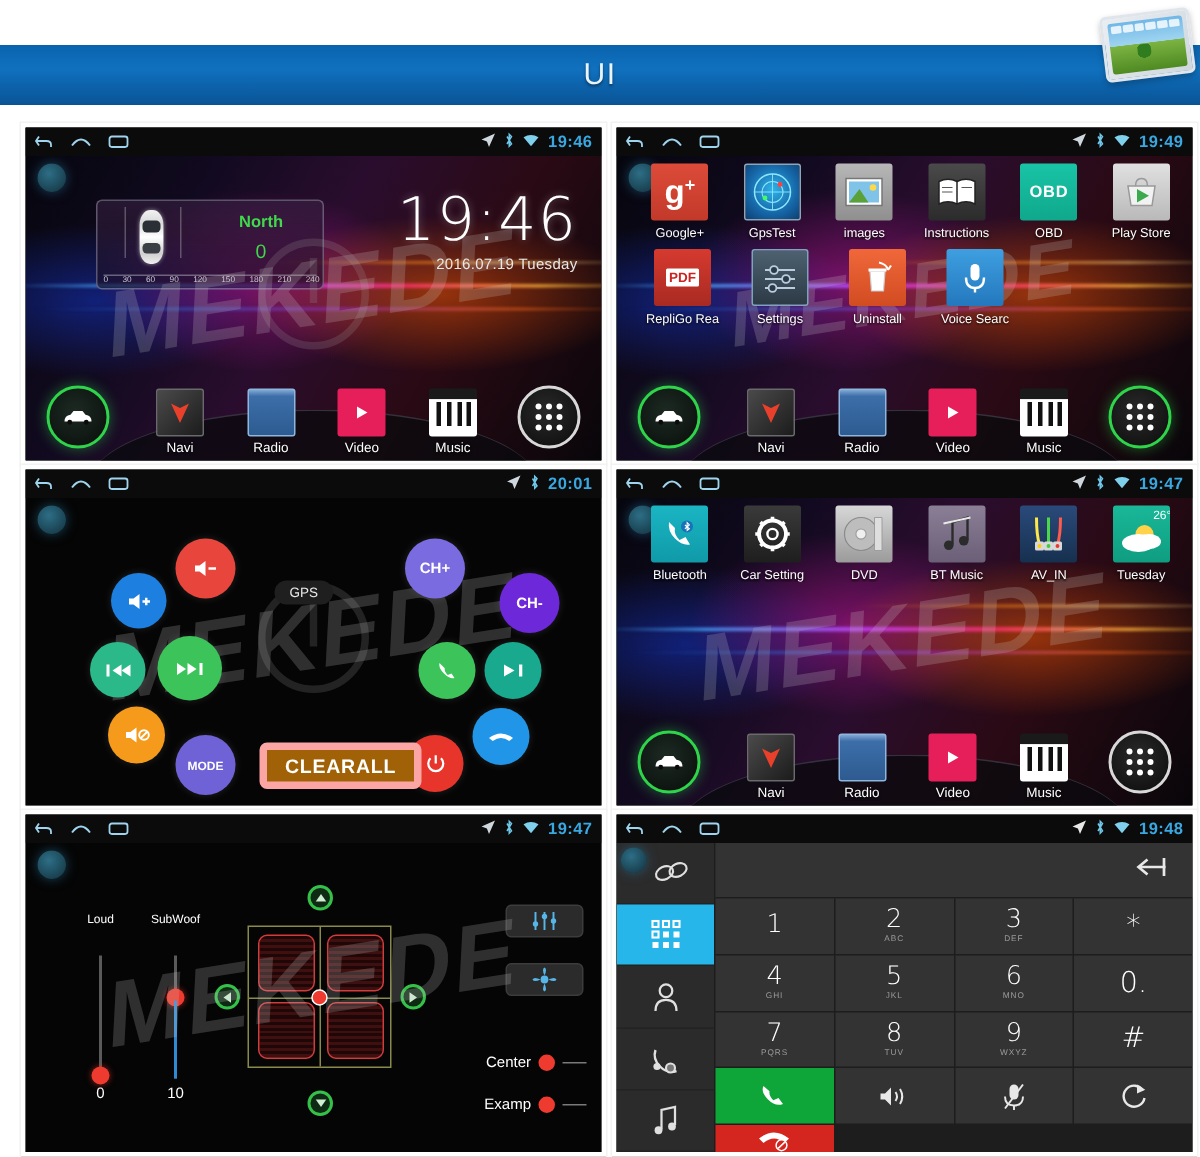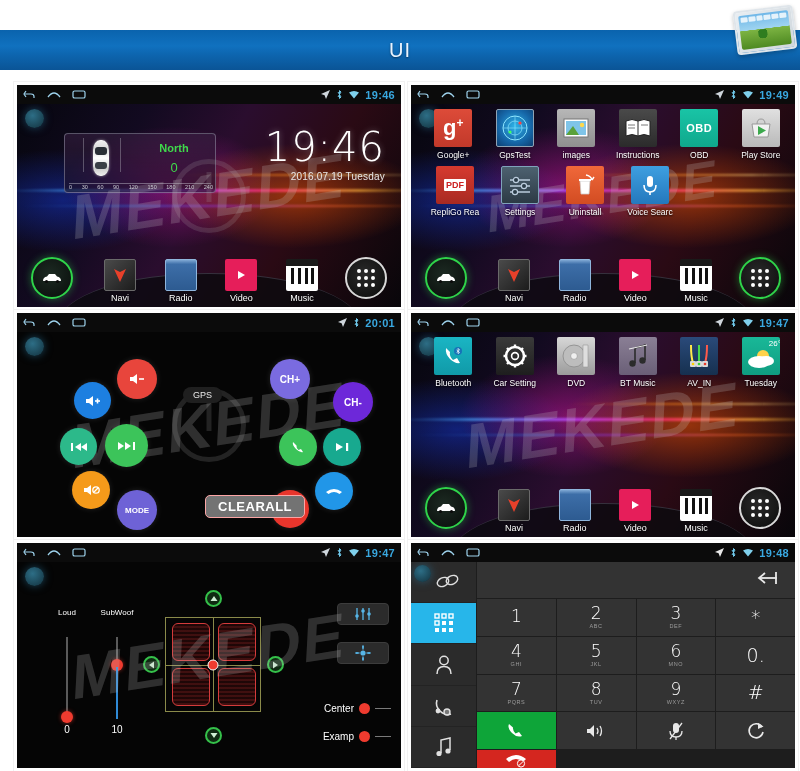--- a/index.html
+++ b/index.html
@@ -222,23 +222,22 @@
     color: #fff; font-weight: bold;
     box-shadow: 0 0 6px rgba(255,255,255,.12);
     z-index: 7;
   }
   .swlabel {
     position: absolute; z-index: 7; color: #e8e8e8; font-size: 9px;
     background: #1f1f1f; border-radius: 9px; padding: 3px 10px; margin-top: 24px;
   }
   .clearall {
     position: absolute; z-index: 7; color: #fff; font-size: 13px; font-weight: bold;
-    background: #737373; border: 1px solid #fca5a5; border-radius: 5px; padding: 3px 12px;
+    background: #a16207; border: 5px solid #fca5a5; border-radius: 5px; padding: 3px 12px;
     letter-spacing: .5px;
-    margin-left: 32px;
   }
 
   
   .eq { position: absolute; inset: 19px 0 0 0; }
   .slider-group { position: absolute; text-align: center; }
   .slider-group .cap { color: #fff; font-size: 8px; display: block; margin-bottom: 20px; }
   .slider-track { position: relative; width: 2px; height: 82px; margin: 0 auto;
     background: #5a5a5a; }
   .slider-track.blue-lower:after { content:''; position:absolute; left:0; bottom:0; width:2px;
     height: 52px; background:#2f8ad6; }

